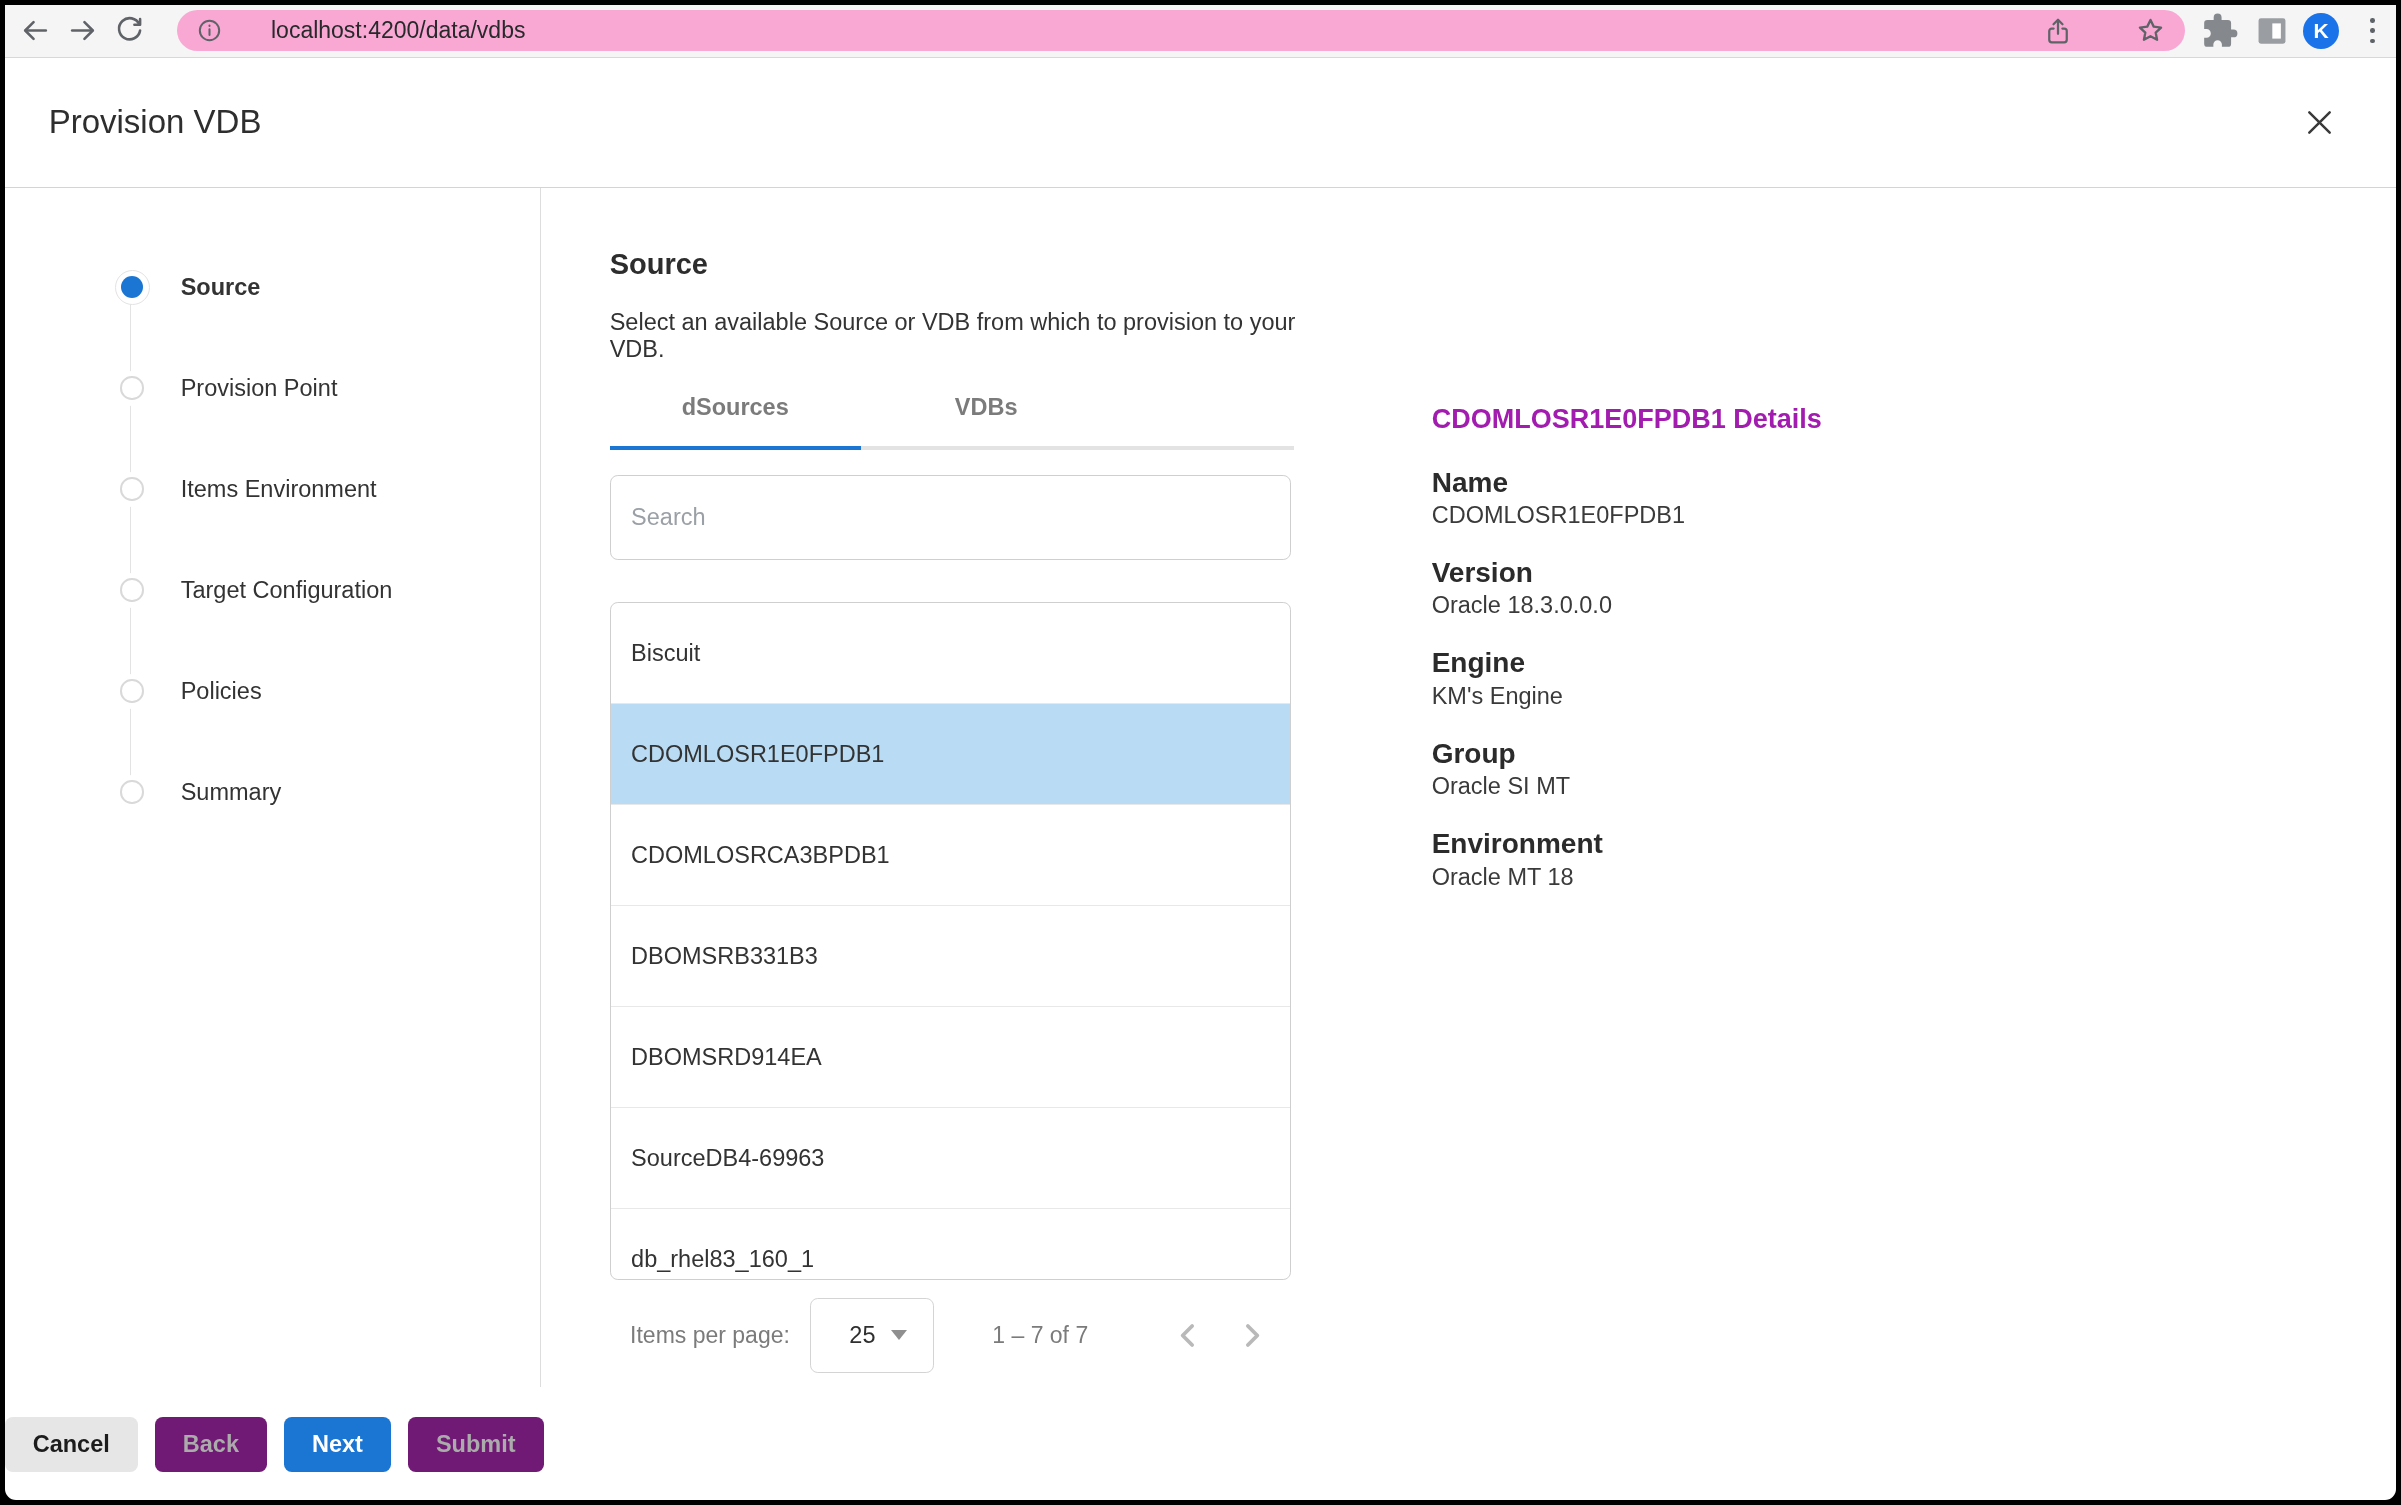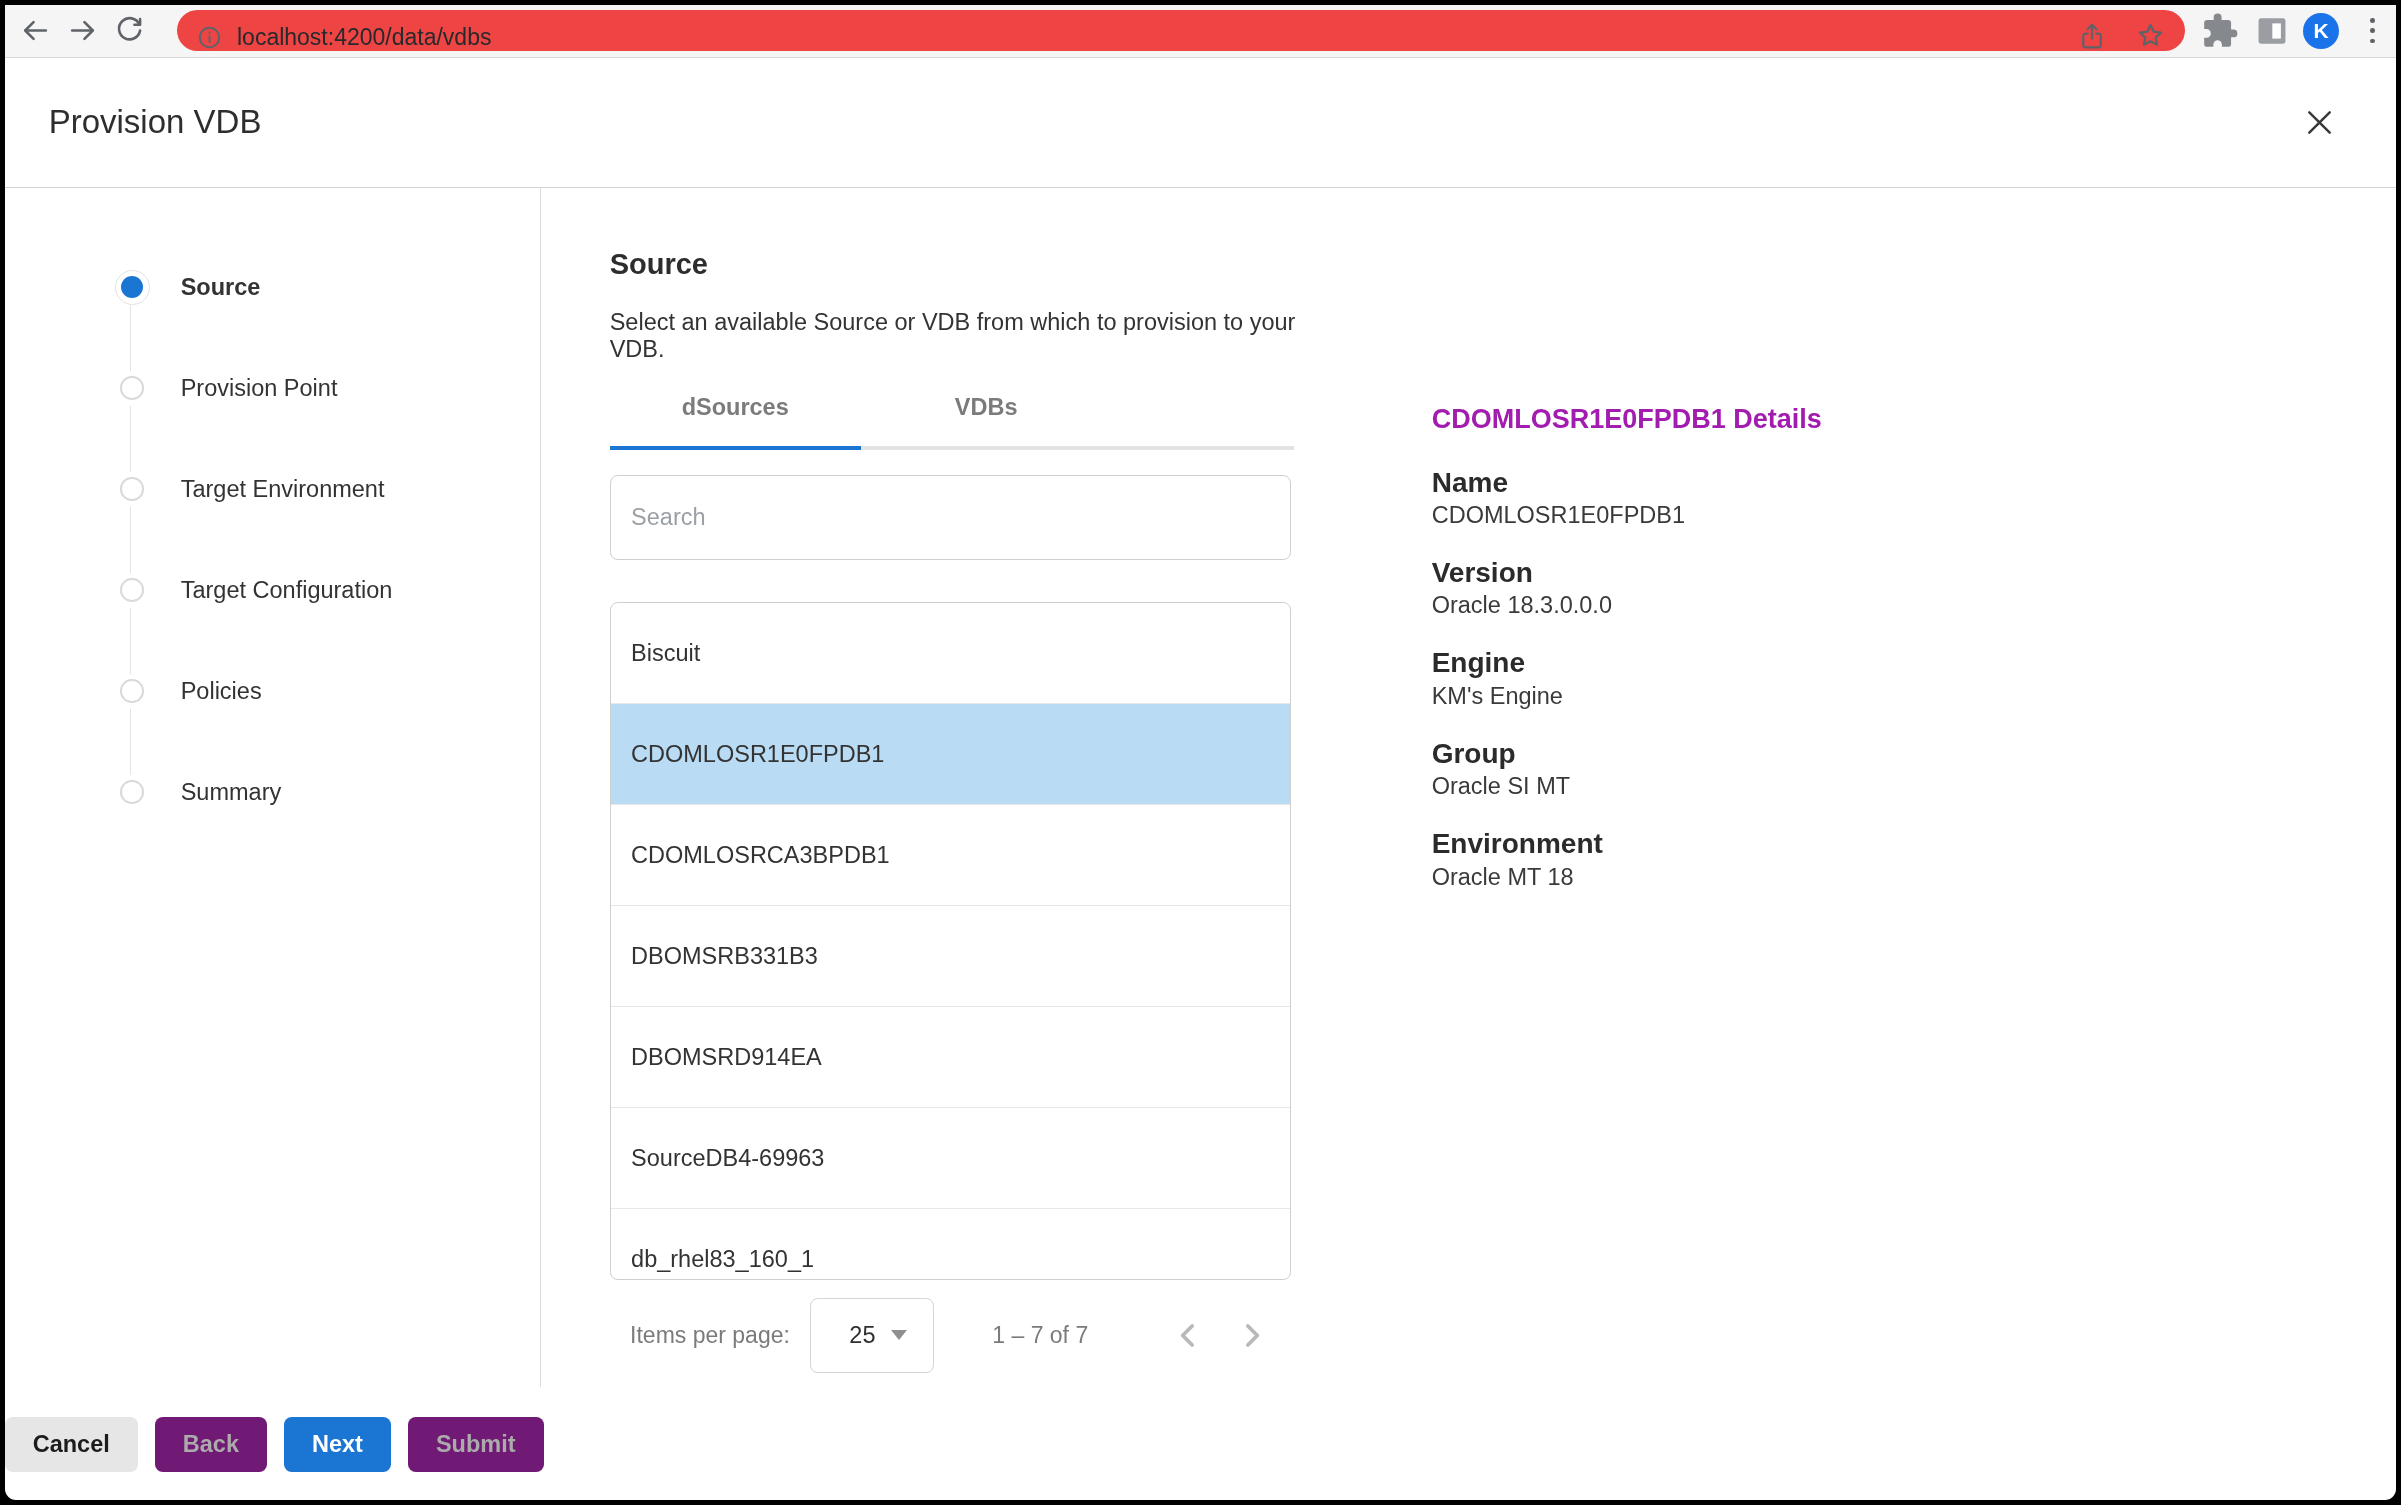--- a/index.html
+++ b/index.html
@@ -5,22 +5,22 @@
   * { margin:0; padding:0; box-sizing:border-box; }
   html,body { width:2401px; height:1506px; }
   body { background:#000; position:relative; font-family:"Liberation Sans", sans-serif; }
   .window { position:absolute; left:4.7px; top:4.7px; right:4.7px; bottom:6.3px; background:#fff;
             border-radius:0 0 11px 11px; overflow:hidden; display:flex; flex-direction:column; }
 
   
   .toolbar { height:53px; background:#f5f5f6; border-bottom:1.6px solid #d8d8d8;
              display:flex; align-items:center; padding-left:7.8px; flex:none; }
   .nav-ic { width:47px; height:47px; display:flex; align-items:center; justify-content:center; }
-  .omnibox { height:41px; width:2008px; margin-left:23.5px; background:#ef4444; border-radius:20.4px;
-             display:flex; align-items:flex-end; padding:0 19px; }
+  .omnibox { height:41px; width:2008px; margin-left:23.5px; background:#f9a8d4; border-radius:20.4px;
+             display:flex; align-items:center; padding:0 19px;gap:34px; }
   .omni-url { margin-left:14px; font-size:23px; color:#27292b; flex:1; white-space:nowrap; }
   .tb-right { display:flex; align-items:center; margin-left:15.7px; }
   .avatar { width:36px; height:36px; border-radius:50%; background:var(--avatar,#1a73e8);
             color:#fff; font-size:21px; font-weight:700; display:flex; align-items:center;
             justify-content:center; margin-left:12.5px; }
   .kebab { margin-left:23.5px; width:19px; display:flex; flex-direction:column; align-items:center; gap:5.5px; }
   .kebab i { width:4.7px; height:4.7px; border-radius:50%; background:#5f6368; }
 
   
   .modal-header { height:130px; display:flex; align-items:center; border-bottom:1.6px solid #d4d4d4; flex:none; }
@@ -178,21 +178,21 @@
             <div class="step">
               <div class="dot-wrap">
                 <div class="dot"></div>
               </div>
               <div class="step-label">Provision Point</div>
             </div>
             <div class="step">
               <div class="dot-wrap">
                 <div class="dot"></div>
               </div>
-              <div class="step-label">Target Environment</div>
+              <div class="step-label">Items Environment</div>
             </div>
             <div class="step">
               <div class="dot-wrap">
                 <div class="dot"></div>
               </div>
               <div class="step-label">Target Configuration</div>
             </div>
             <div class="step">
               <div class="dot-wrap">
                 <div class="dot"></div>

